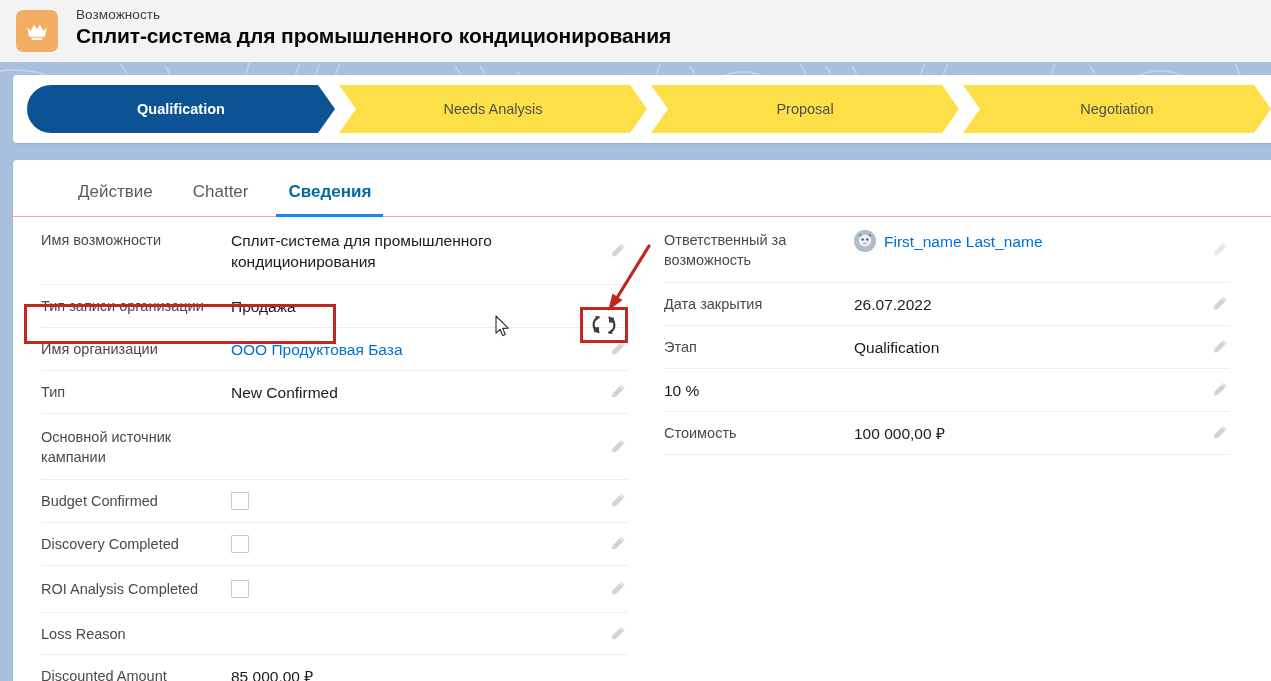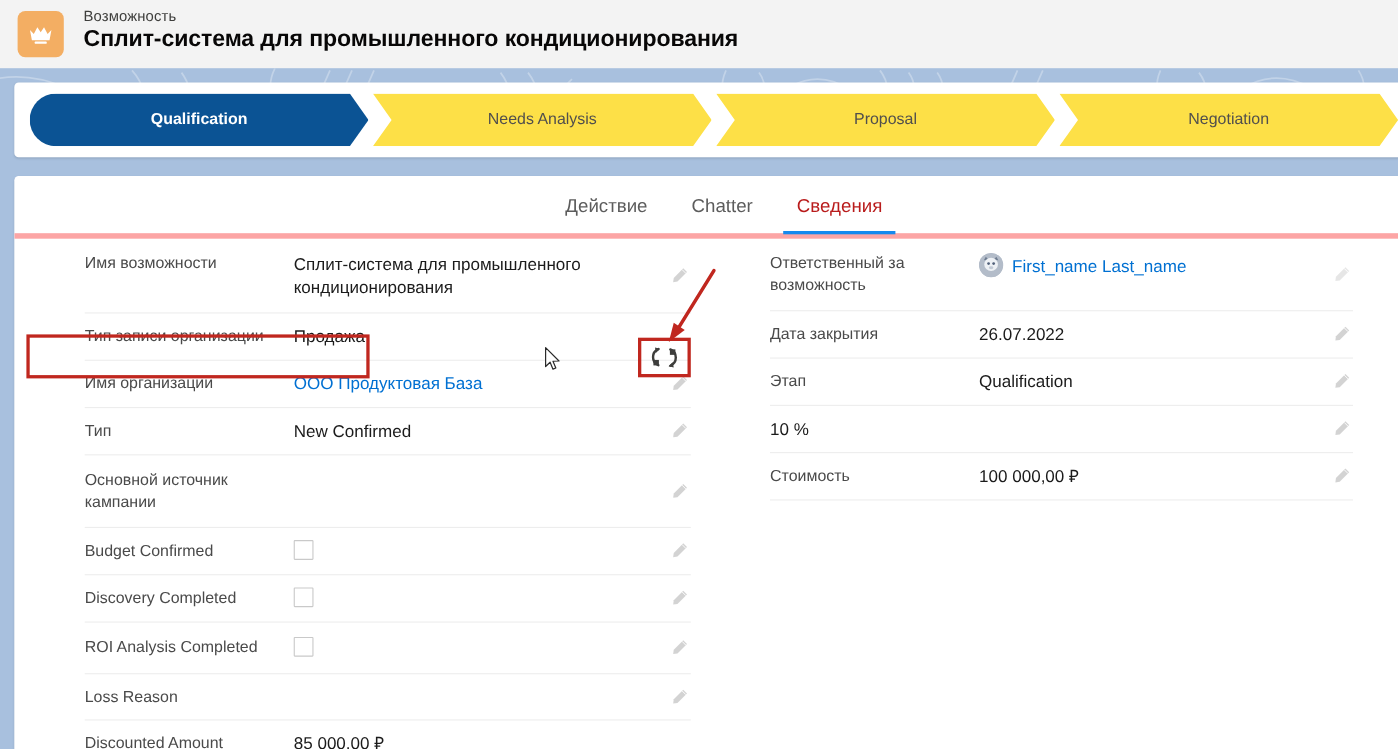--- a/index.html
+++ b/index.html
@@ -117,40 +117,39 @@
     border-radius: 4px 0 0 0;
     box-shadow: 0 1px 2px rgba(0,0,0,0.10);
     overflow: hidden;
   }
 
   
   .tabbar {
     position: absolute;
     left: 0; top: 0;
     width: 100%; height: 57px;
-    border-bottom: 5px solid #fca5a5;
+    border-bottom: 1px solid #fca5a5;
     display: flex;
     align-items: flex-end;
-    padding-left: 32px;
-    justify-content: center;
+    padding-left: 45px;
   }
   .tab {
     position: relative;
     height: 100%;
     padding: 0 20px 14px 20px;
     display: flex;
     align-items: flex-end;
     font-size: 17px;
     color: #5c5c5c;
     cursor: pointer;
     white-space: nowrap;
   }
   .tab.active {
-    color: #b91c1c;
-    font-weight: normal;
+    color: #0369a1;
+    font-weight: bold;
   }
   .tab.active::after {
     content: "";
     position: absolute;
     left: 8px; right: 8px; bottom: -1px;
     height: 3px;
     background: #1589ee;
   }
 
   
@@ -167,21 +166,20 @@
   .col.left { padding-left: 28px; padding-right: 14px; }
   .col.right { padding-left: 22px; padding-right: 41px; }
 
   .field-row {
     position: relative;
     display: flex;
     align-items: flex-start;
     border-bottom: 1px solid #ededed;
     min-height: 38px;
     padding: 11px 0 10px 0;
-    margin-left: 36px;
   }
   .field-row.tall { padding: 13px 0 12px 0; }
   .field-label {
     width: 190px;
     flex: 0 0 190px;
     font-size: 14.5px;
     color: #4a4a4a;
     line-height: 20px;
     padding-right: 8px;
   }

